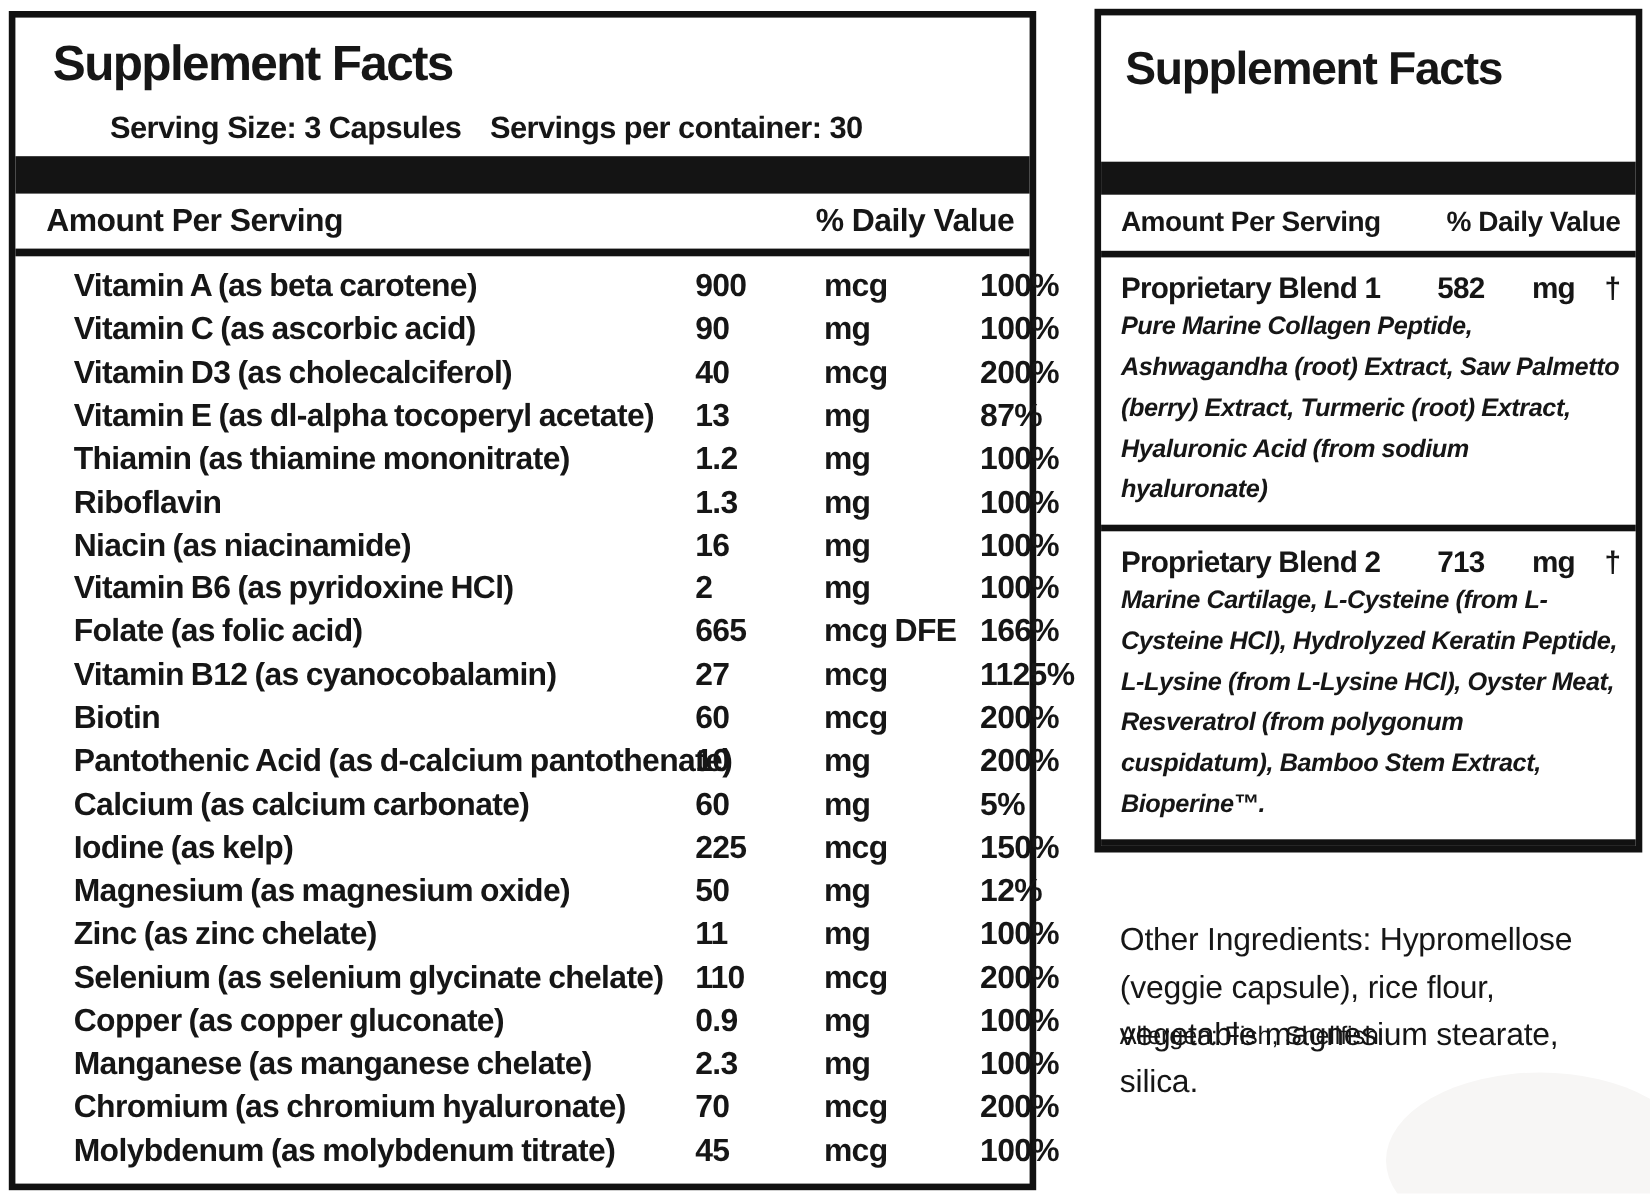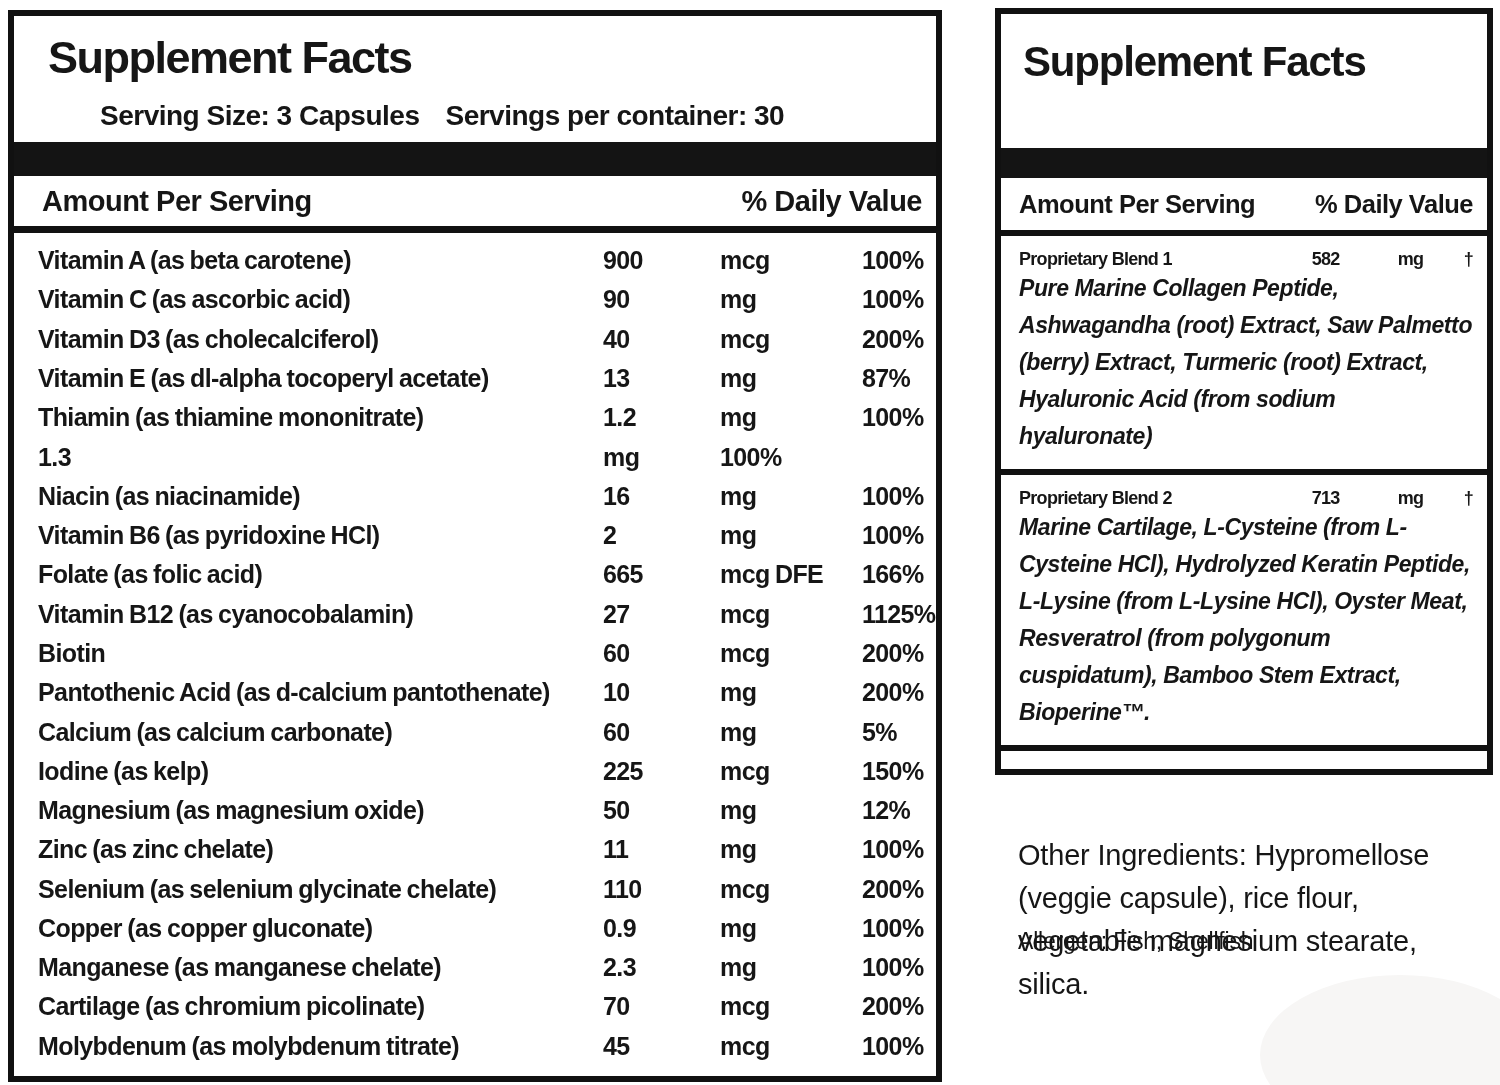--- a/index.html
+++ b/index.html
@@ -36,23 +36,24 @@
     font-size:29px; font-weight:bold; letter-spacing:-0.5px;
   }
   .lp-rows{
     flex:1; padding:8px 0 10px 0;
     display:flex; flex-direction:column; justify-content:space-around;
   }
   .lp-row{
     height:39px;
     display:grid; grid-template-columns:565px 117px 142px 1fr;
     align-items:center; padding-left:24px;
-    font-size:25px; font-weight:bold;
+    font-size:29px; font-weight:bold;
     letter-spacing:-0.6px; word-spacing:-1px;
     white-space:nowrap;
+    margin-left:29px;
   }
 
   
   .panel-right{
     position:absolute; left:995px; top:8px;
     width:498px; height:767px;
     border:6px solid #111; background:#fff;
     display:flex; flex-direction:column;
   }
   .rp-title{
@@ -66,21 +67,21 @@
     padding:0 14px 0 18px;
     font-size:25.5px; font-weight:bold; letter-spacing:-0.5px;
   }
   .rp-blend{
     border-bottom:6px solid #111;
     padding:13px 14px 14px 18px;
   }
   .blend-head{
     display:grid; grid-template-columns:1fr 86px 66px auto;
     align-items:center;
-    font-size:18px; font-weight:bold; letter-spacing:-0.7px;
+    font-size:27px; font-weight:bold; letter-spacing:-0.7px;
     white-space:nowrap;
   }
   .blend-desc{
     margin-top:0;
     font-size:23px; font-weight:bold; font-style:italic;
     letter-spacing:-0.4px; line-height:37px;
   }
   .rp-footnote{
     flex:1; display:flex; align-items:center; padding-left:18px;
     font-size:28px; font-weight:bold; letter-spacing:-0.6px;
@@ -149,20 +150,21 @@
   </div>
 
   <div class="lp-row">
     <span>Thiamin (as thiamine mononitrate)</span>
     <span>1.2</span>
     <span>mg</span>
     <span>100%</span>
   </div>
 
   <div class="lp-row">
+    <span>Riboflavin</span>
     <span>1.3</span>
     <span>mg</span>
     <span>100%</span>
   </div>
 
   <div class="lp-row">
     <span>Niacin (as niacinamide)</span>
     <span>16</span>
     <span>mg</span>
     <span>100%</span>
@@ -246,21 +248,21 @@
   </div>
 
   <div class="lp-row">
     <span>Manganese (as manganese chelate)</span>
     <span>2.3</span>
     <span>mg</span>
     <span>100%</span>
   </div>
 
   <div class="lp-row">
-    <span>Cartilage (as chromium picolinate)</span>
+    <span>Chromium (as chromium hyaluronate)</span>
     <span>70</span>
     <span>mcg</span>
     <span>200%</span>
   </div>
 
   <div class="lp-row">
     <span>Molybdenum (as molybdenum titrate)</span>
     <span>45</span>
     <span>mcg</span>
     <span>100%</span>

